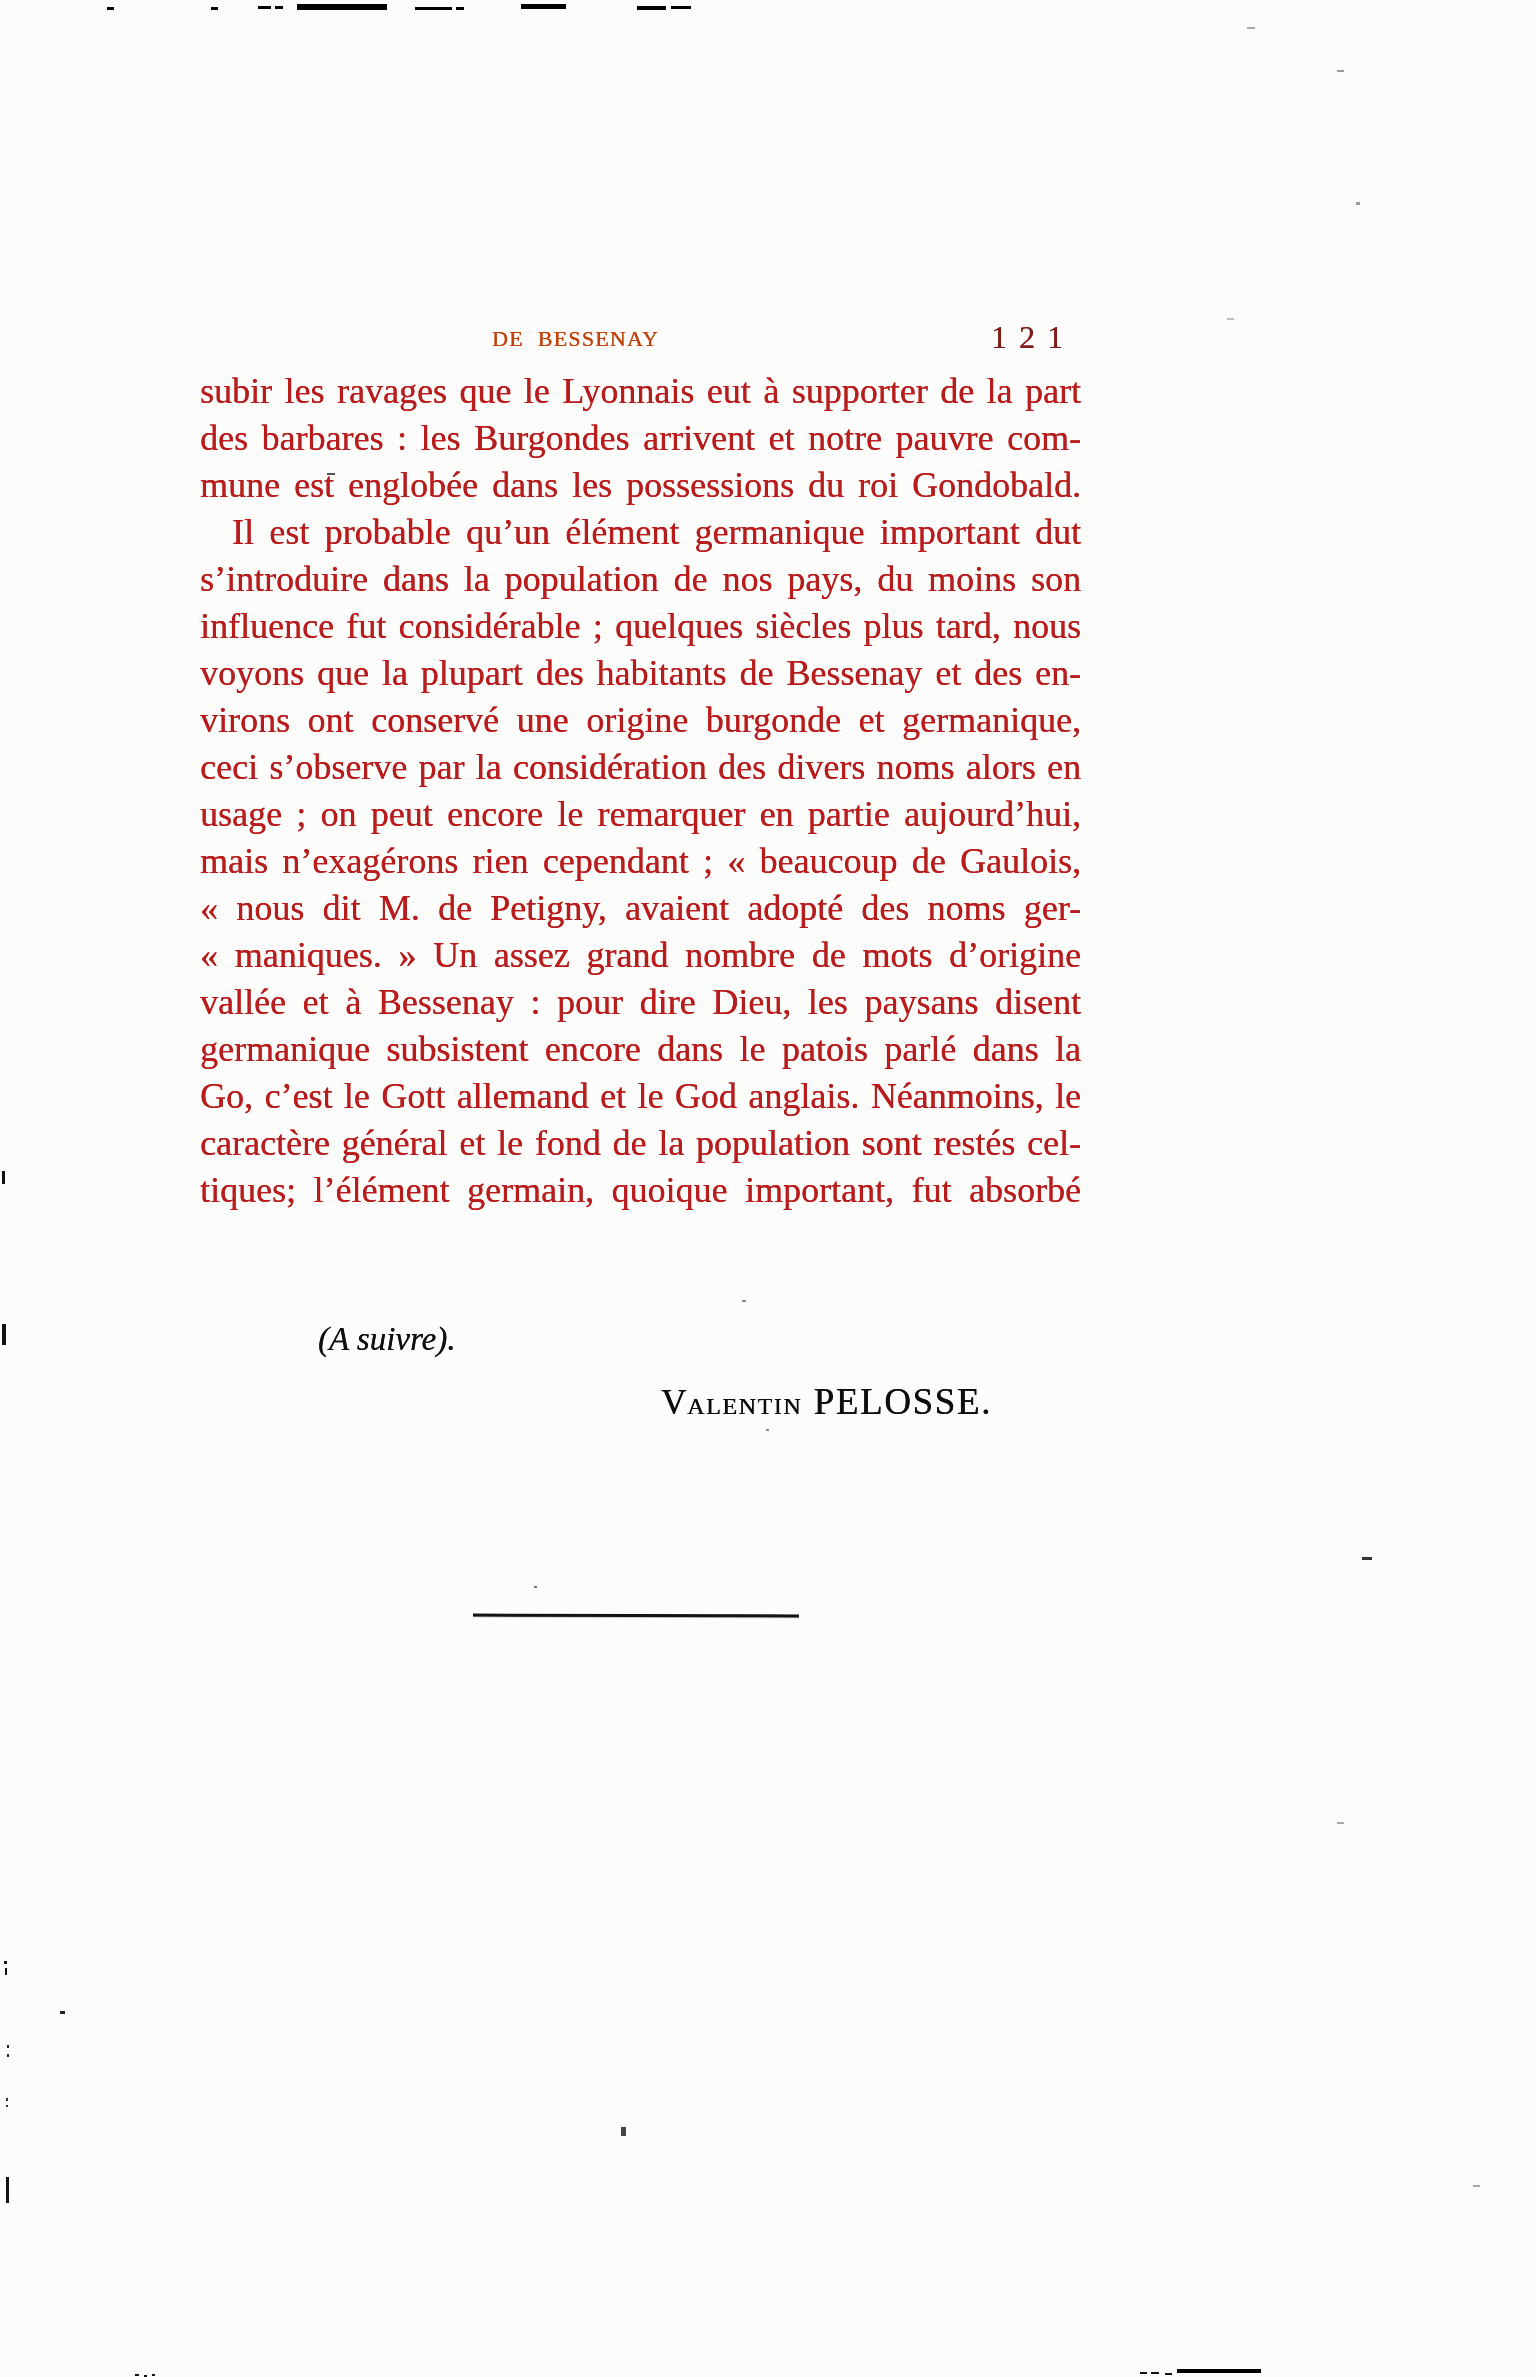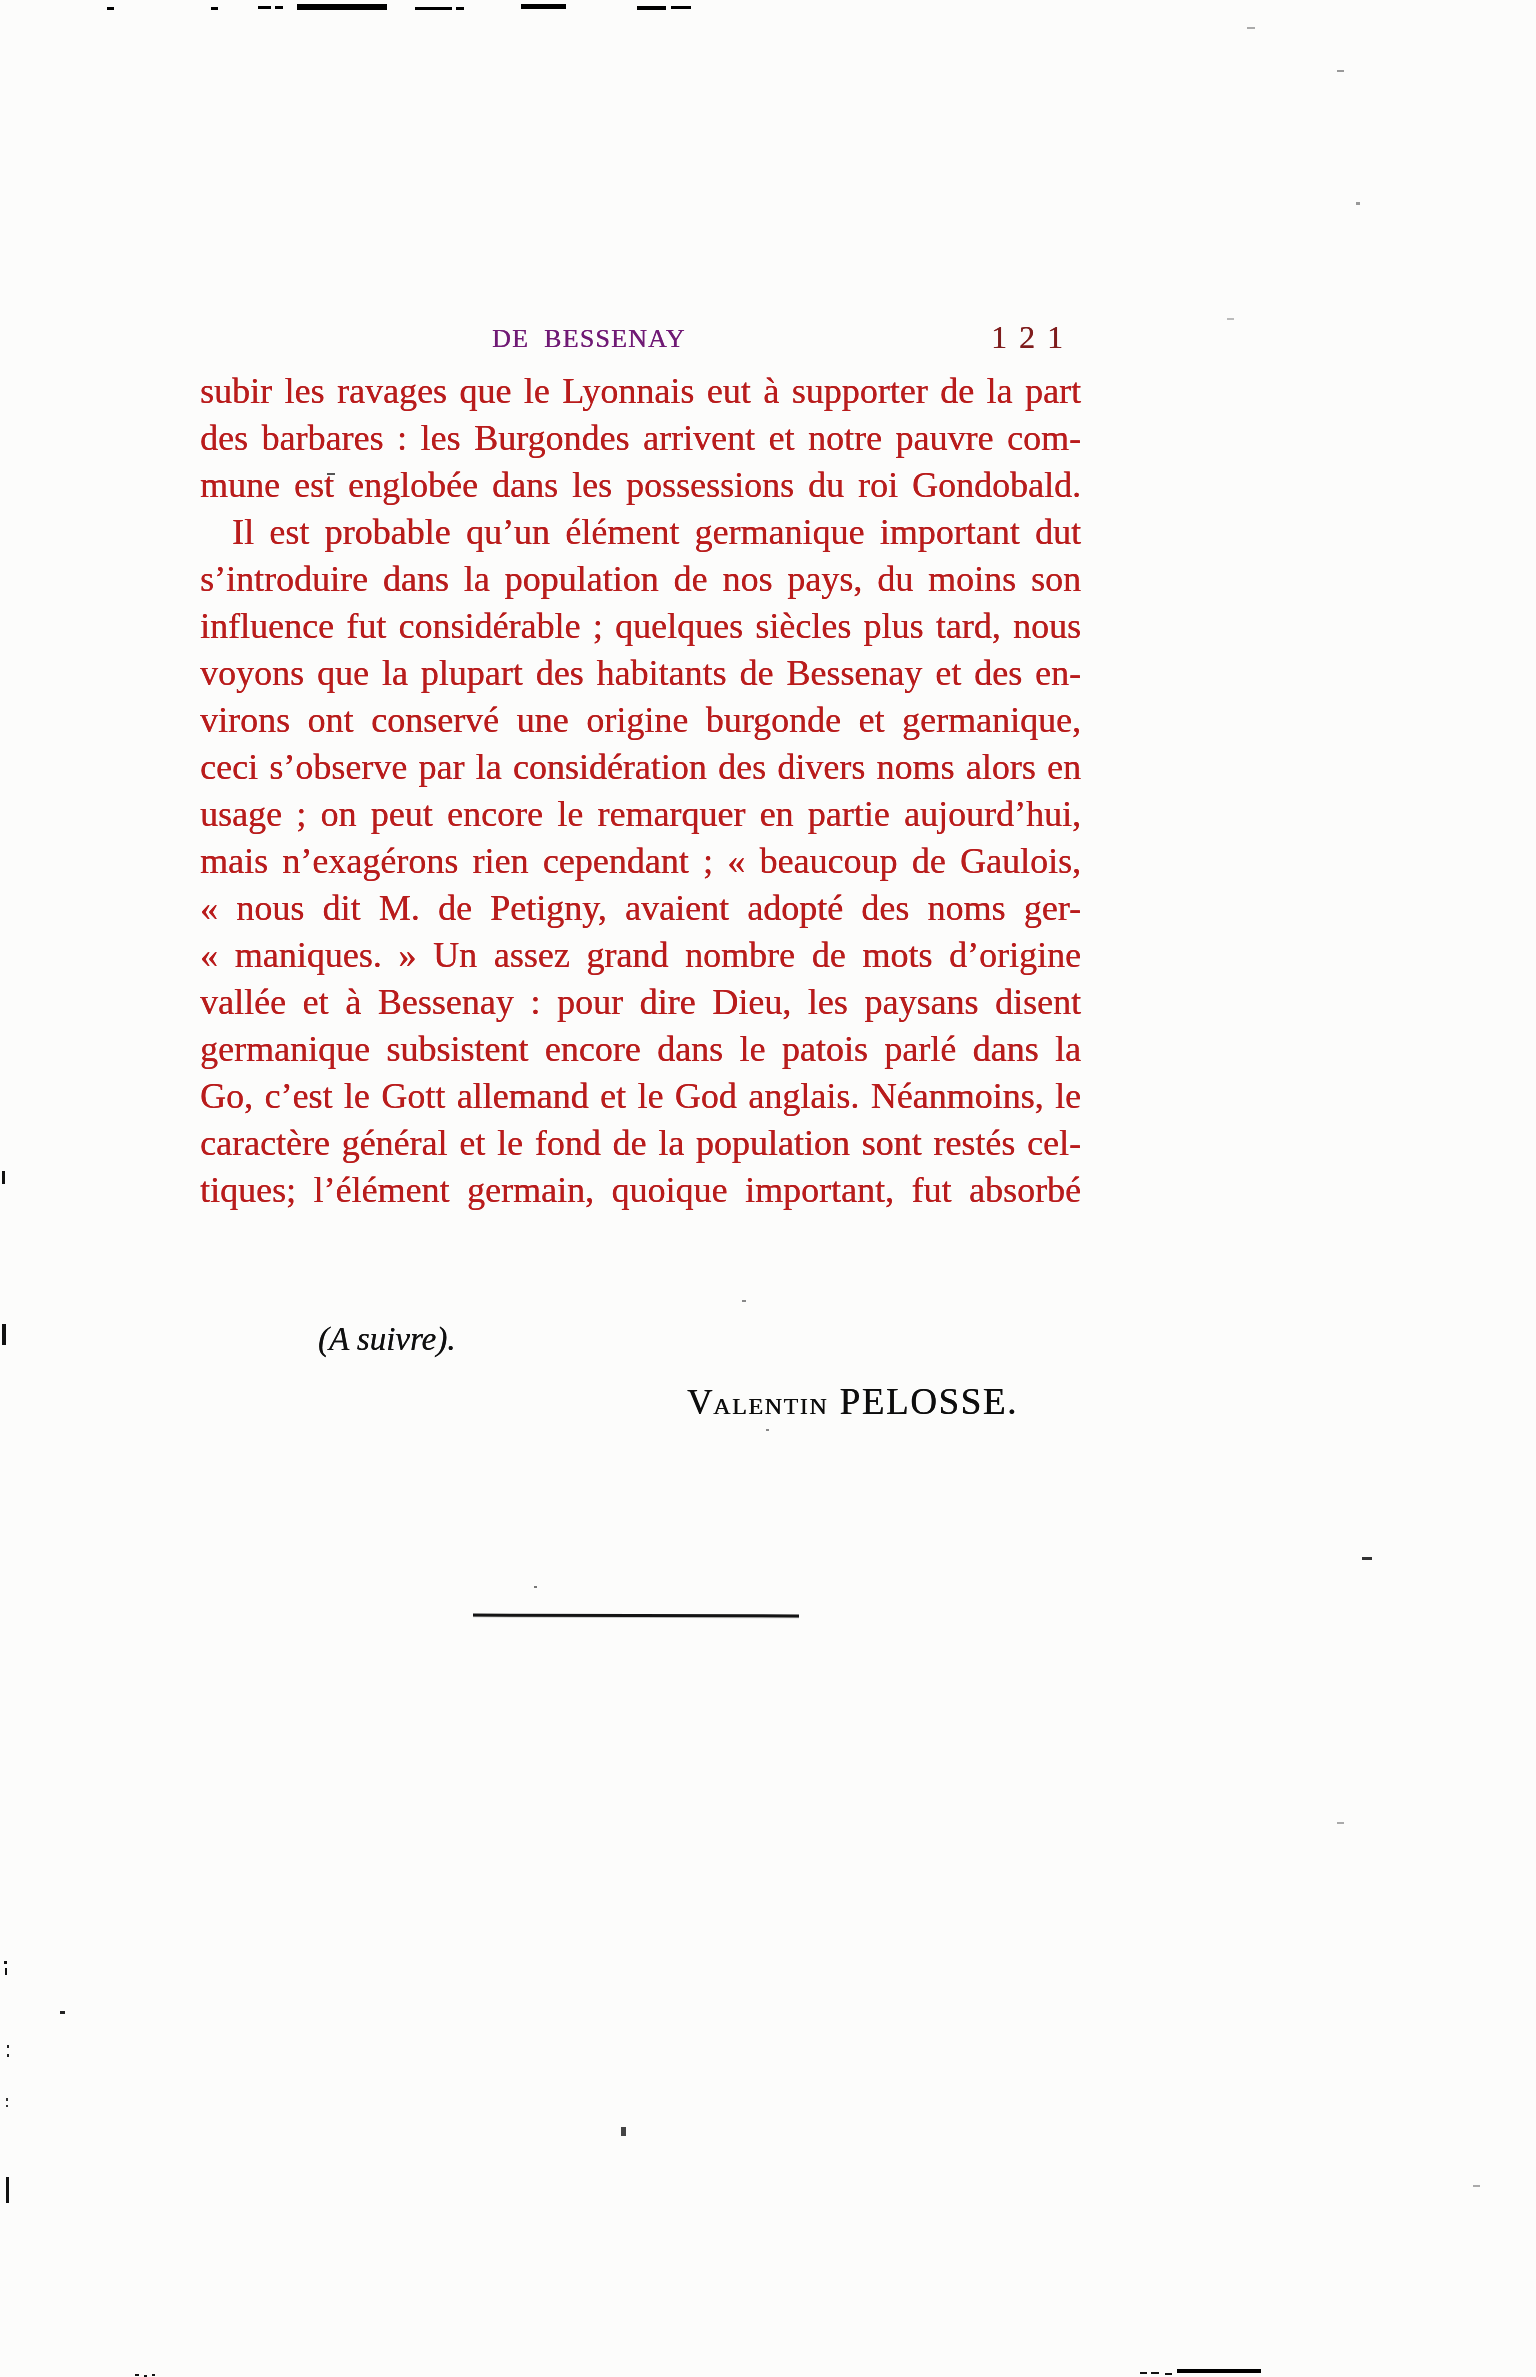--- a/index.html
+++ b/index.html
@@ -7,23 +7,23 @@
     position:relative;
     width:1536px;height:2377px;
     background:#fcfcfb;
     overflow:hidden;
     font-family:"Liberation Serif","DejaVu Serif",serif;
     color:#0e0e0e;
   }
   
   .running-head-title{
     position:absolute;left:492px;top:326px;
-    font-size:26px;line-height:26px;
+    font-size:22px;line-height:26px;
     letter-spacing:1.2px;word-spacing:7.3px;
-    color:#701a75;
+    color:#c2410c;
     text-shadow:0.3px 0 currentColor;
     white-space:nowrap;
   }
   .page-number{
     position:absolute;right:461px;top:321px;
     font-size:32px;line-height:32px;
     letter-spacing:12px;
     color:#7f1d1d;
     text-shadow:0.3px 0 currentColor;
     white-space:nowrap;
@@ -54,21 +54,20 @@
     color:#101010;
     text-shadow:0.2px 0 currentColor;
     white-space:nowrap;
   }
   .signature{
     position:absolute;left:661px;top:1381px;
     line-height:42px;
     color:#0d0d0d;
     text-shadow:0.4px 0 currentColor;
     white-space:nowrap;
-    margin-left:26px;
   }
   .sig-initial{font-size:35px;letter-spacing:0.8px;}
   .sig-smallcaps{font-size:24px;letter-spacing:1.6px;}
   .sig-last{font-size:37px;letter-spacing:1.6px;margin-left:11.3px;}
   
   .end-rule{
     position:absolute;left:473px;top:1614px;width:326px;height:3.2px;
     background:#141414;
     transform:rotate(0.15deg);
     box-shadow:0 0.8px 0 rgba(20,20,20,0.25);

